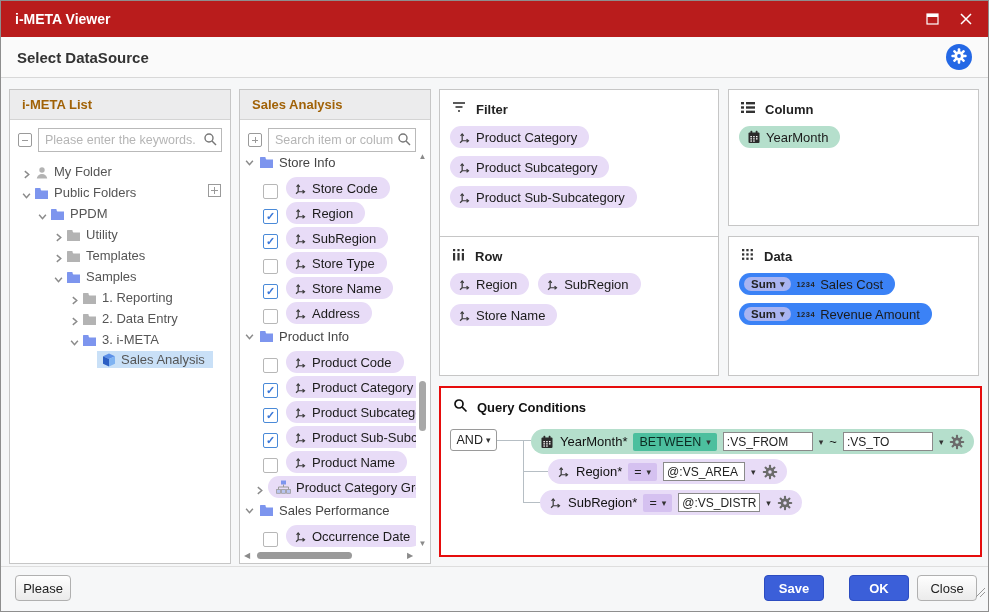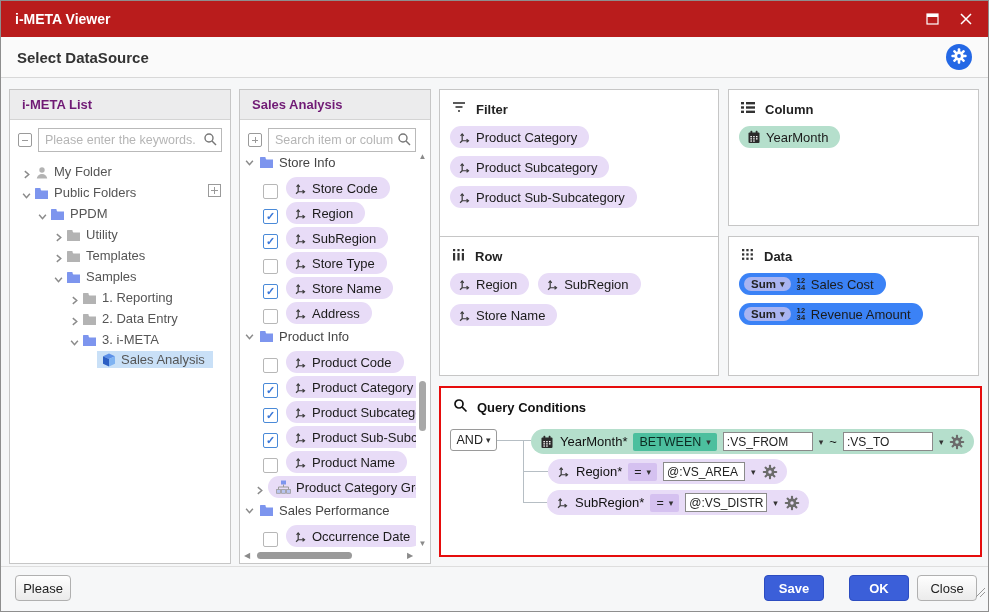--- a/index.html
+++ b/index.html
@@ -18,21 +18,21 @@
   .subheader { position:absolute; left:0; top:36px; width:100%; height:41px; background:#fafafa;
                border-bottom:1px solid #d8d8d8; display:flex; align-items:center; padding:0 16px; }
   .subheader .page-title { font-size:15px; font-weight:bold; color:#333; }
   .gear-btn { margin-left:auto; width:26px; height:26px; border-radius:50%; background:#2468e5;
               border:none; display:flex; align-items:center; justify-content:center; cursor:pointer; }
 
   
   .panel { position:absolute; background:#fff; border:1px solid #c6c6c6; }
   .panel-header { height:30px; background:#ececed; border-bottom:1px solid #d4d4d4;
                   display:flex; align-items:center; font-weight:bold; font-size:13px;
-                  color:#701a75; padding:0 12px; }
+                  color:#a16207; padding:0 12px; }
   .searchrow { display:flex; align-items:center; gap:6px; padding:8px 8px 6px 8px; }
   .sq-icon { width:14px; height:14px; border:1px solid #9a9a9a; border-radius:2px; position:relative; flex:none; }
   .sq-icon::before { content:""; position:absolute; left:3px; right:3px; top:50%; height:1px; background:#9a9a9a; }
   .sq-icon.plus::after { content:""; position:absolute; top:3px; bottom:3px; left:50%; width:1px; background:#9a9a9a; }
   .searchbox { position:relative; flex:1; }
   .searchbox input { width:100%; height:24px; border:1px solid #b9b9b9; padding:0 22px 0 6px;
                      font-size:12.5px; color:#333; font-family:"Liberation Sans",sans-serif; }
   .searchbox input::placeholder { color:#b5b5b5; }
   .searchbox .mag { position:absolute; right:4px; top:4px; }
 
@@ -52,21 +52,21 @@
         font-size:11px; color:#3b78d8; font-weight:bold; }
   .cb.checked { border-color:#4a8ad8; }
 
   
   .chip { display:inline-flex; align-items:center; gap:5px; height:22px; border-radius:12px;
           padding:0 12px 0 8px; font-size:13px; color:#1b1b1b; background:#e8dcf7; flex:none; }
   .chip.green { background:#b5dfcc; }
   .chip.blue  { background:#3b82f6; padding-left:5px; }
   .sum-pill { background:#a9b4f1; border-radius:10px; padding:1px 7px; font-size:11.5px; font-weight:bold;
               color:#222; display:inline-flex; align-items:center; gap:4px; cursor:pointer; }
-  .numicon { display:inline-flex; flex-direction:column; font-size:7.5px; line-height:7px;
+  .numicon { display:inline-flex; font-size:7.5px; line-height:7px;
              font-weight:bold; color:#222; letter-spacing:0.5px; }
   .dd { font-size:9px; color:#333; }
 
   
   .box-title { display:flex; align-items:center; gap:10px; padding:11px 12px 9px 12px;
                font-weight:bold; font-size:13px; color:#222; }
   .chip-stack { display:flex; flex-direction:column; gap:8px; padding:0 10px; align-items:flex-start; }
   .chip-flow  { display:flex; flex-wrap:wrap; gap:9px; padding:0 10px; }
 
   
@@ -886,21 +886,21 @@
                 <rect x="8.7" y="1" width="2.6" height="18" rx="1"></rect>
                 <rect x="8.7" y="1" width="2.6" height="18" rx="1" transform="rotate(45 10 10)"></rect>
                 <rect x="8.7" y="1" width="2.6" height="18" rx="1" transform="rotate(90 10 10)"></rect>
                 <rect x="8.7" y="1" width="2.6" height="18" rx="1" transform="rotate(135 10 10)"></rect>
                 <circle cx="10" cy="10" r="5.5"></circle>
               </g>
               <circle cx="10" cy="10" r="2.2" fill="#e8dcf7"></circle>
             </svg>
           </span>
         </div>
-        <div class="cond-pill purple" style="left: 106px; top: 102px;">
+        <div class="cond-pill purple" style="left: 99px; top: 102px;">
           <span style="display: inline-flex;">
             <svg width="13" height="13" viewBox="0 0 14 14">
               <g stroke="#3a3a3a" stroke-width="1.3" fill="none">
                 <path d="M4.5 10.5 V3.5 M4.5 10.5 H11"></path>
                 <path d="M2.8 5.2 L4.5 3.2 L6.2 5.2"></path>
                 <path d="M9.2 8.8 L11.3 10.5 L9.2 12.2"></path>
                 <path d="M4.5 10.5 L2.2 12.6"></path>
               </g>
             </svg>
           </span>

